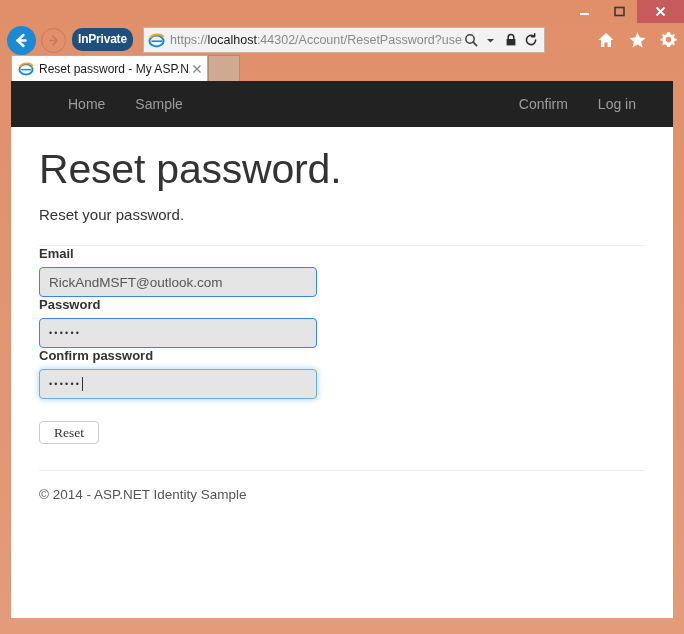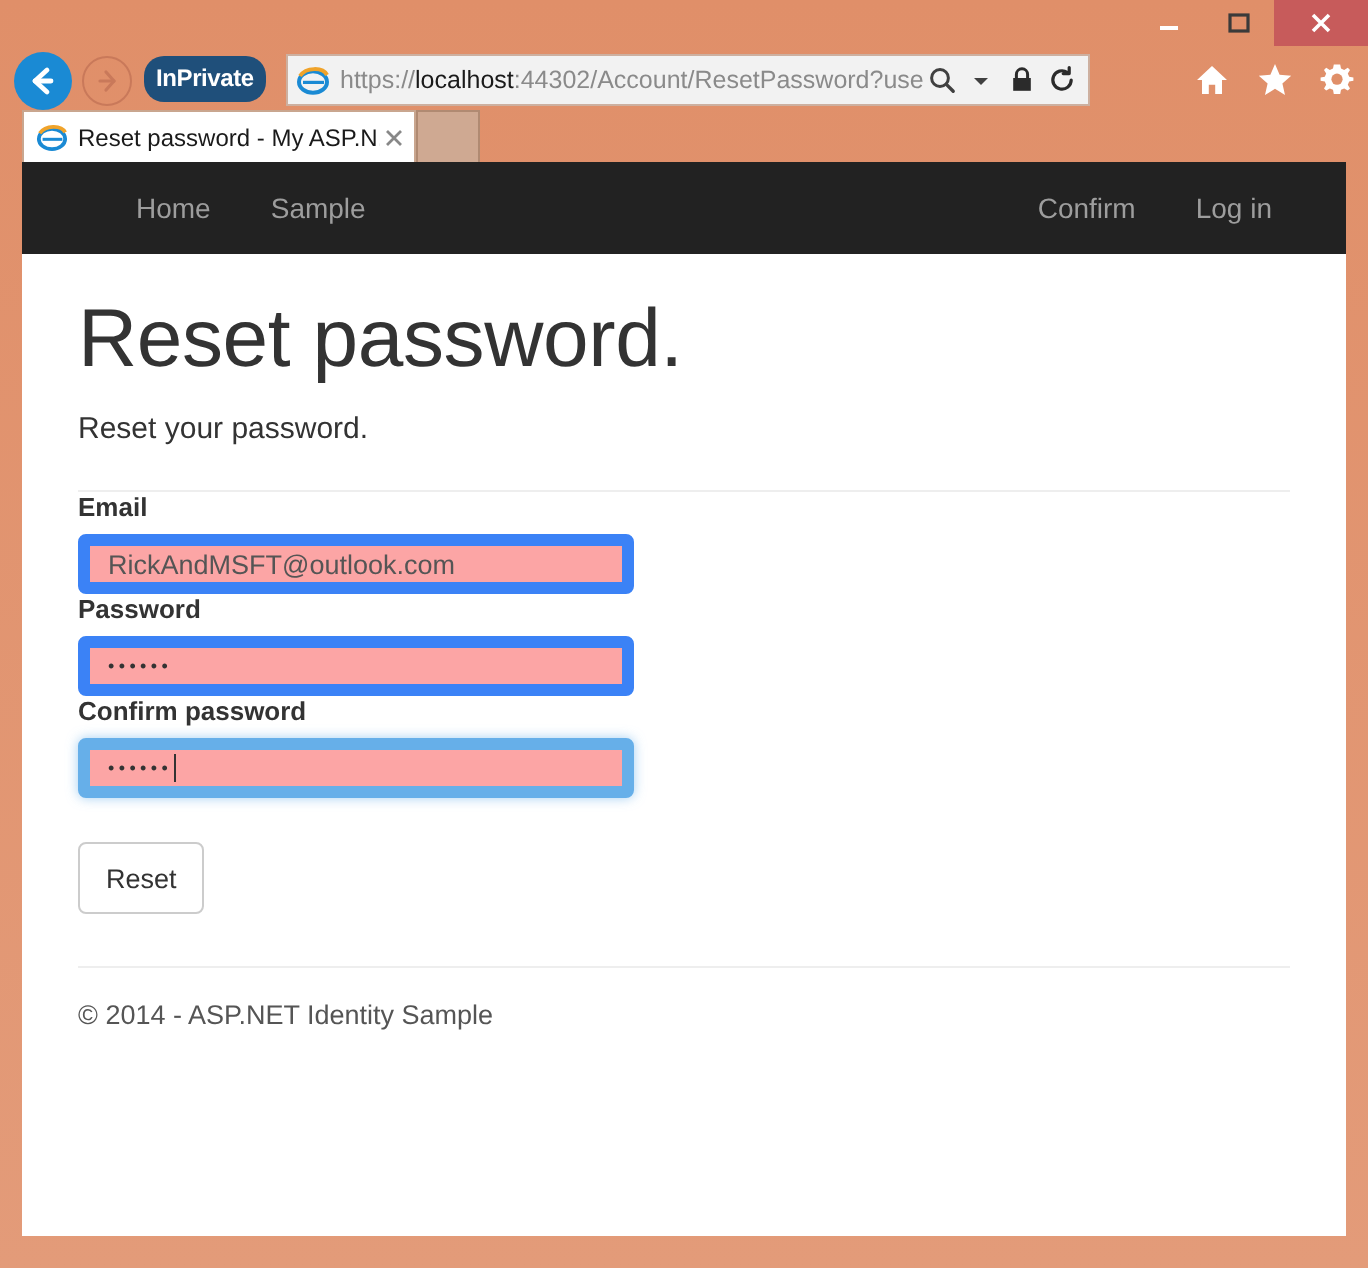--- a/index.html
+++ b/index.html
@@ -289,47 +289,47 @@
     display: inline-block;
     width: 1px;
     height: 14px;
     background: #333;
     margin-left: 1px;
   }
   .input-shell {
     width: 278px;
     height: 30px;
     box-sizing: border-box;
-    border: 6px solid #3b82f6;
+    border: 1px solid #3b82f6;
     border-radius: 4px;
     padding: 0 9px;
-    background: #fca5a5;
+    background: #e5e5e5;
     display: flex;
     align-items: center;
   }
   .input-shell.focused {
     border-color: #66afe9;
     box-shadow: 0 0 6px rgba(102,175,233,0.6);
   }
   .text-value {
     font-size: 13.5px;
     color: #555555;
   }
 
   .btn-default {
     margin-top: 22px;
     min-width: 60px;
-    height: 36px;
+    height: 23px;
     padding: 0 13px;
     background: #ffffff;
     border: 1px solid #cccccc;
     border-radius: 4px;
     font-size: 13.5px;
     color: #333333;
-    font-family: Liberation Sans, sans-serif;
+    font-family: Liberation Serif, serif;
     cursor: pointer;
   }
 
   .footer-hr {
     border: none;
     border-top: 1px solid #eeeeee;
     margin: 26px 0 0 0;
   }
   .footer-text {
     font-size: 13.5px;

